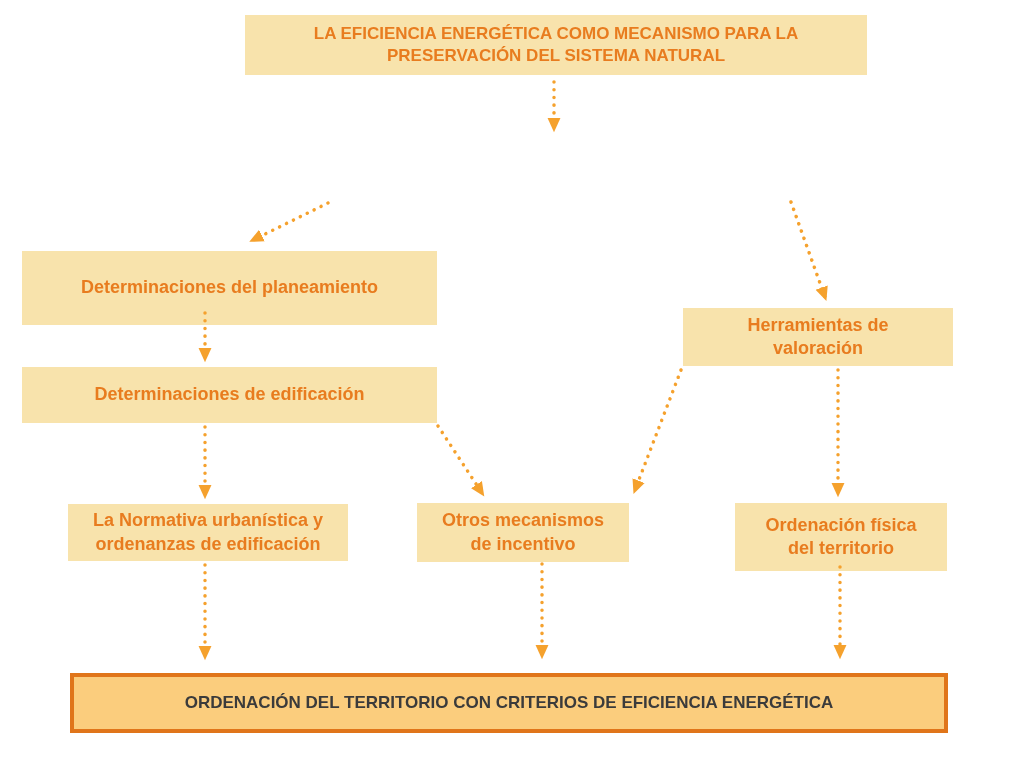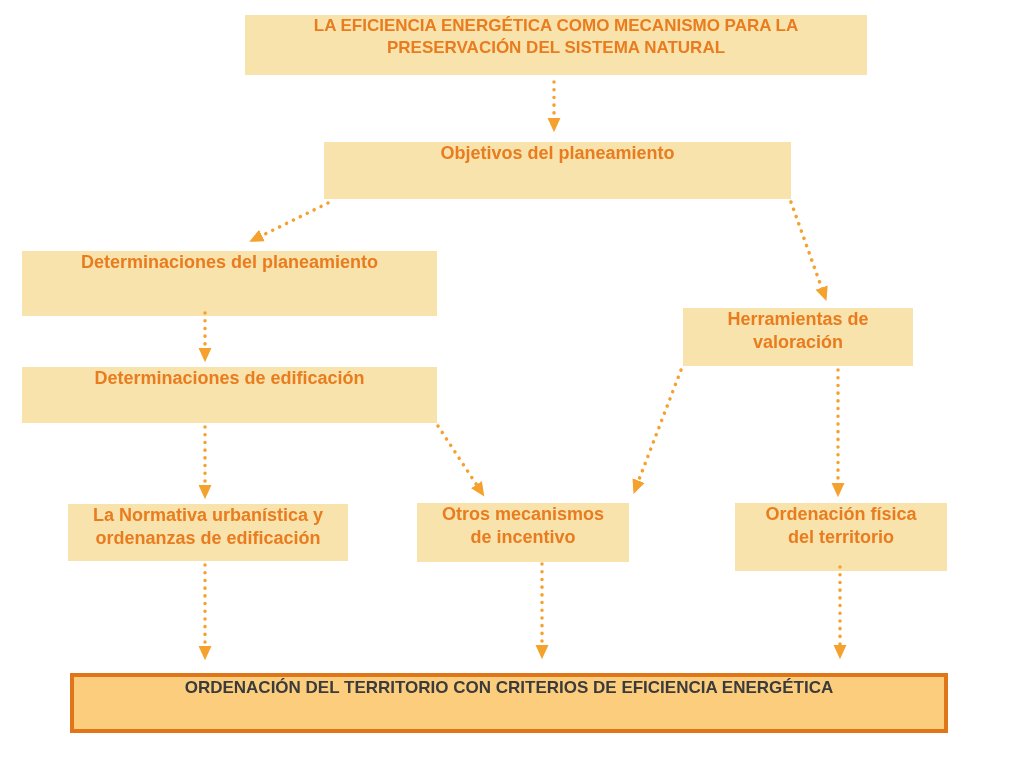--- a/index.html
+++ b/index.html
@@ -13,37 +13,38 @@
     width: 1024px;
     height: 768px;
     background: var(--bg, #ffffff);
     overflow: hidden;
   }
   .box {
     position: absolute;
     background: var(--box-fill, #F8E3AC);
     color: var(--box-text, #E87C1F);
     display: flex;
+    align-items: center;
     justify-content: center;
     text-align: center;
     font-weight: bold;
     font-size: 18px;
     line-height: 1.28;
     z-index: 1;
   }
   .box .lbl { display: inline-block; }
 
   #title-box   { left: 245px; top: 15px;  width: 622px; height: 60px; font-size: 17px; }
   #title-box .lbl { max-width: 560px; }
 
   #objetivos-box { left: 324px; top: 142px; width: 467px; height: 57px; }
 
-  #det-plan-box  { left: 22px;  top: 251px; width: 415px; height: 65px; }
+  #det-plan-box  { left: 22px;  top: 251px; width: 415px; height: 74px; }
 
-  #herramientas-box { left: 683px; top: 308px; width: 230px; height: 58px; }
+  #herramientas-box { left: 683px; top: 308px; width: 270px; height: 58px; }
   #herramientas-box .lbl { max-width: 170px; }
 
   #det-edif-box  { left: 22px;  top: 367px; width: 415px; height: 56px; }
 
   #normativa-box { left: 68px;  top: 504px; width: 280px; height: 57px; }
   #normativa-box .lbl { max-width: 262px; }
 
   #otros-box     { left: 417px; top: 503px; width: 212px; height: 59px; }
   #otros-box .lbl { max-width: 180px; }
 
@@ -77,23 +78,20 @@
 </style>
 </head>
 <body>
 
 <div id="canvas" style="--bg: #FFFFFF; --box-fill: #F8E3AC; --box-text: #E87C1F; --arrow: #F5A12D; --footer-fill: #FBCD7D; --footer-border: #E0751A; --footer-text: #3B3B3B;">
 
   <div class="box" id="title-box">
     <span class="lbl">LA EFICIENCIA ENERGÉTICA COMO MECANISMO PARA LA PRESERVACIÓN DEL SISTEMA NATURAL</span>
   </div>
 
-  <div class="box" id="objetivos-box">
-    <span class="lbl">Objetivos del planeamiento</span>
-  </div>
 
   <div class="box" id="det-plan-box">
     <span class="lbl">Determinaciones del planeamiento</span>
   </div>
 
   <div class="box" id="herramientas-box">
     <span class="lbl">Herramientas de valoración</span>
   </div>
 
   <div class="box" id="det-edif-box">

